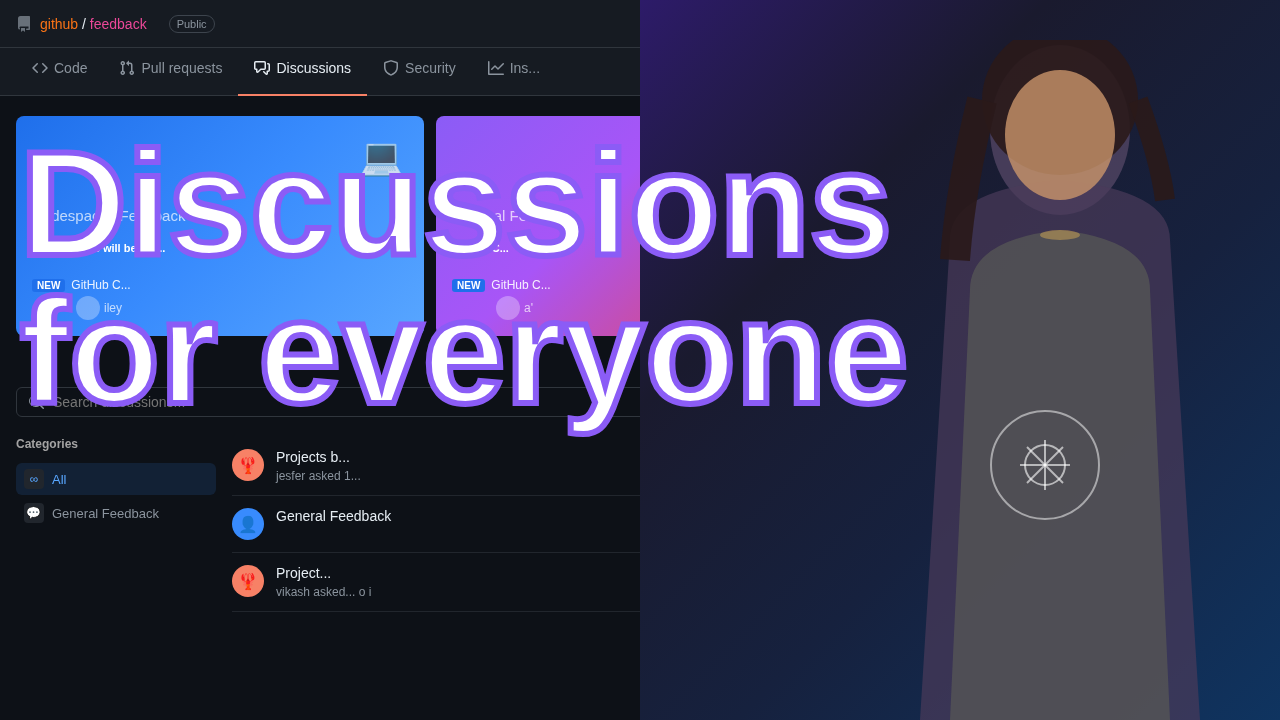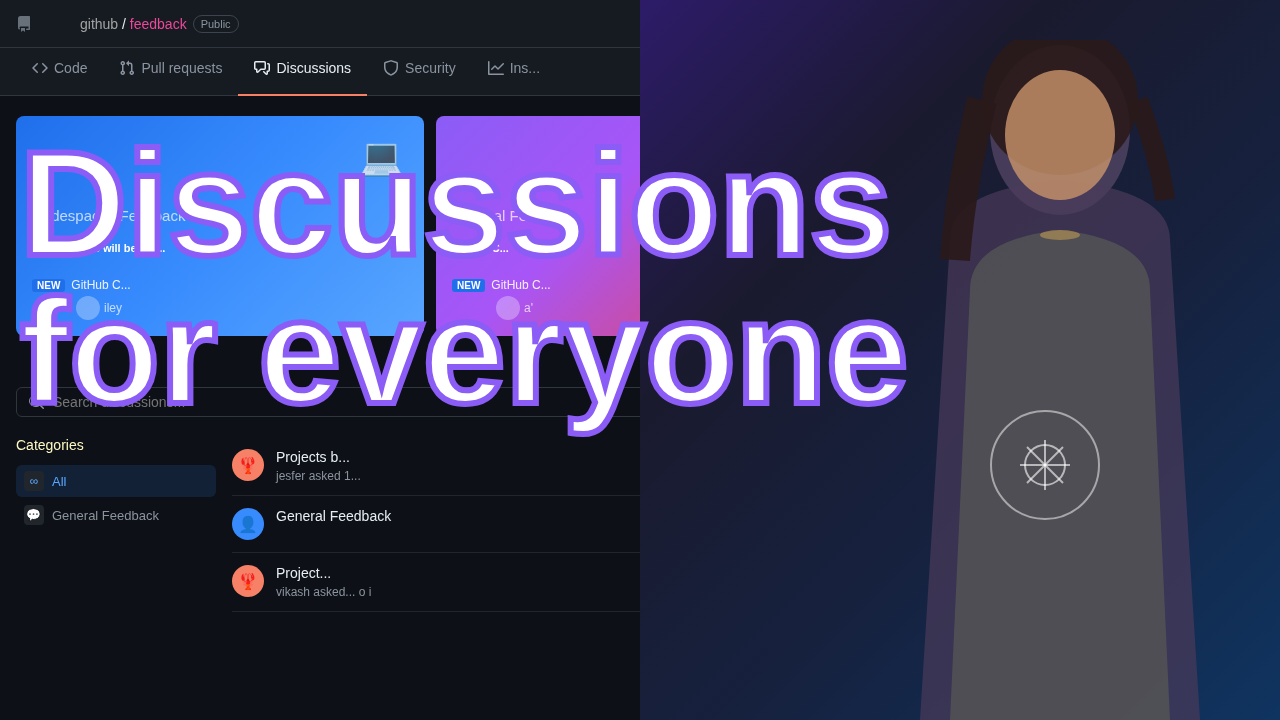--- a/index.html
+++ b/index.html
@@ -26,30 +26,30 @@
     }
     .repo-icon {
       margin-right: 8px;
       opacity: 0.7;
     }
     .repo-path {
       font-size: 14px;
       color: #e6edf3;
       font-weight: 400;
     }
-    .repo-path a { color: #a3a3a3; text-decoration: none; margin-left: 40px; }
+    .repo-path a { color: #f97316; text-decoration: none; }
     .repo-path .repo-name { color: #ec4899; font-weight: 400; }
     .public-badge {
       background: transparent;
       border: 1px solid #3d444d;
       color: #8b949e;
       font-size: 11px;
       padding: 2px 7px;
       border-radius: 20px;
-      margin-left: 6px;
+      margin-left: 22px;
     }
     .header-right {
       margin-left: auto;
       display: flex;
       align-items: center;
       gap: 8px;
     }
     .watch-btn {
       display: flex;
       align-items: center;
@@ -248,23 +248,23 @@
       display: flex;
       gap: 16px;
     }
     .discussions-list {
       flex: 1;
     }
     .sidebar {
       width: 200px;
     }
     .categories-title {
-      font-size: 14px;
-      font-weight: 400;
-      color: #fef9c3;
+      font-size: 12px;
+      font-weight: 700;
+      color: #a3a3a3;
       margin-bottom: 12px;
     }
     .category-item {
       display: flex;
       align-items: center;
       gap: 8px;
       padding: 6px 8px;
       border-radius: 6px;
       font-size: 13px;
       color: #8b949e;

